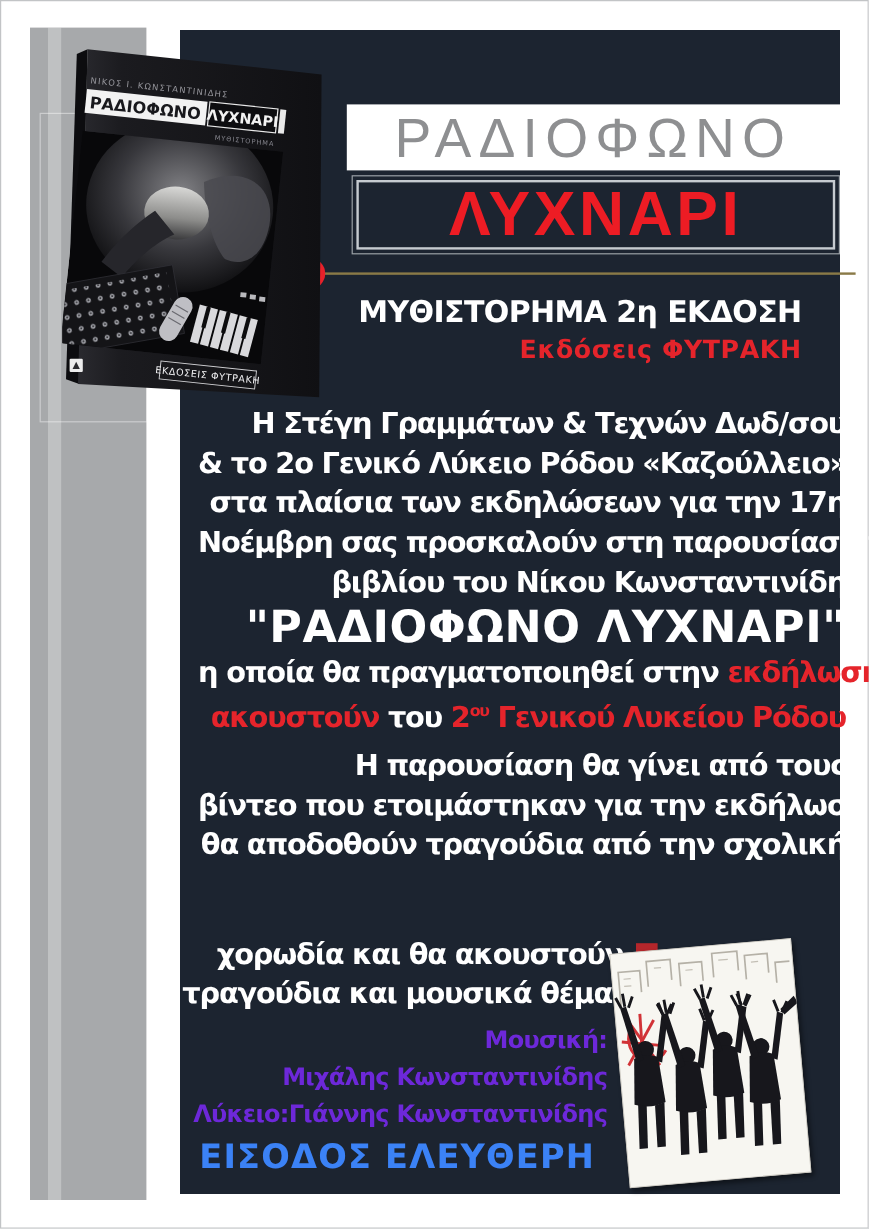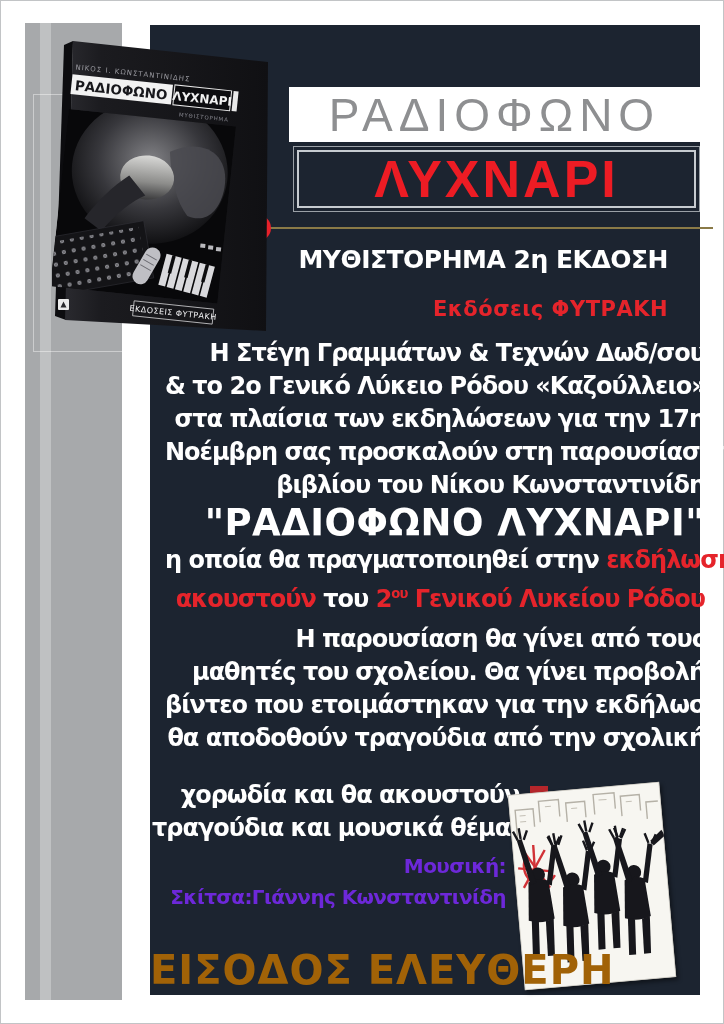--- a/index.html
+++ b/index.html
@@ -23,40 +23,40 @@
   .mast-box2-frame{position:absolute;inset:3px;border:2px solid #c6cbd0;
                    display:flex;align-items:center;justify-content:center;}
   .mast-box2 span{font-family:"Liberation Sans",sans-serif;font-size:52px;font-weight:bold;
                   color:#ed1c24;letter-spacing:3px;white-space:nowrap;}
   
   .gold-line{position:absolute;left:258px;top:227px;width:455px;height:2px;background:#8a7a47;}
   .red-dot{position:absolute;left:245px;top:215px;width:26px;height:26px;border-radius:50%;background:#e8212a;}
   
   .edition{position:absolute;left:150px;top:245px;width:518px;text-align:right;}
   .edition-l1{font-size:25px;font-weight:bold;color:#ffffff;letter-spacing:-0.5px;white-space:nowrap;}
-  .edition-l2{margin-top:23px;font-size:21px;font-weight:bold;color:#e5242b;letter-spacing:0.5px;white-space:nowrap;}
+  .edition-l2{margin-top:5px;font-size:21px;font-weight:bold;color:#e5242b;letter-spacing:0.5px;white-space:nowrap;}
   
   .bodytext{position:absolute;left:165px;top:337px;width:540px;text-align:right;
             color:#ffffff;font-size:24px;font-weight:bold;line-height:33px;letter-spacing:-1px;}
   .bodytext div{white-space:nowrap;}
   .bigtitle{font-size:37px;line-height:42px;letter-spacing:0.5px;}
   .red{color:#e5242b;}
   .sup{font-size:0.55em;vertical-align:super;}
   .details-gap{height:7px;}
   .narrowtext{position:absolute;left:150px;top:779px;width:400px;text-align:center;
               color:#ffffff;font-size:24px;font-weight:bold;line-height:33px;letter-spacing:-1px;white-space:nowrap;}
   
   .red-square{position:absolute;left:530px;top:786px;width:18px;height:16px;background:#b5262b;}
   .sketch{position:absolute;left:516px;top:788px;width:152px;height:196px;
           transform:rotate(-5deg);box-shadow:2px 3px 4px rgba(0,0,0,0.45);}
   
   .credits{position:absolute;left:150px;top:851px;width:356px;text-align:right;color:#6d28d9;
            font-size:20px;font-weight:bold;line-height:31px;letter-spacing:-0.6px;white-space:nowrap;}
-  .admission{position:absolute;left:150px;top:947px;width:362px;text-align:center;color:#a16207;
-             font-size:40px;font-weight:bold;letter-spacing:1px;white-space:nowrap;}
+  .admission{position:absolute;left:150px;top:947px;width:362px;text-align:center;color:#3b82f6;
+             font-size:28px;font-weight:bold;letter-spacing:1px;white-space:nowrap;}
   
   .book{position:absolute;left:52px;top:33px;width:220px;height:305px;}
   .book svg{display:block;width:100%;height:100%;}
   svg text{font-family:"DejaVu Sans",sans-serif;}
 </style>
 </head>
 <body>
 
 <div class="page">
 
@@ -88,21 +88,20 @@
     <div>Η Στέγη Γραμμάτων &amp; Τεχνών Δωδ/σου</div>
     <div>&amp; το 2ο Γενικό Λύκειο Ρόδου «Καζούλλειο»</div>
     <div>στα πλαίσια των εκδηλώσεων για την 17η</div>
     <div>Νοέμβρη σας προσκαλούν στη παρουσίαση του</div>
     <div>βιβλίου του Νίκου Κωνσταντινίδη</div>
     <div class="bigtitle">"ΡΑΔΙΟΦΩΝΟ ΛΥΧΝΑΡΙ"</div>
     <div><span>η οποία θα πραγματοποιηθεί στην </span><span class="red">εκδήλωση</span></div>
     <div><span class="red">ακουστούν</span><span> του </span><span class="red">2</span><span class="red sup">ου</span><span class="red"> Γενικού Λυκείου Ρόδου</span></div>
     <div class="details-gap"></div>
     <div>Η παρουσίαση θα γίνει από τους</div>
-    <div>μαθητές του σχολείου. Θα γίνει προβολή</div>
     <div>βίντεο που ετοιμάστηκαν για την εκδήλωση</div>
     <div>θα αποδοθούν τραγούδια από την σχολική</div>
   </div>
 
   <div class="narrowtext">
     <div>χορωδία και θα ακουστούν</div>
     <div>τραγούδια και μουσικά θέματα.</div>
   </div>
 
   <div class="red-square"></div>
@@ -137,21 +136,22 @@
         <use href="#sfig" transform="translate(36,40)"></use>
         <use href="#sfig" transform="translate(68,30)"></use>
         <use href="#sfig" transform="translate(98,38)"></use>
         <path d="M138,58 L150,48 L153,54 L141,63 Z" fill="#17171c"></path>
       </g>
     </svg>
   </div>
 
   <div class="credits">
     <div>Μουσική:</div>
-    <div>Σκίτσα:Γιάννης Κωνσταντινίδη</div>
+    <div>Μιχάλης Κωνσταντινίδης</div>
+    <div>Λύκειο:Γιάννης Κωνσταντινίδης</div>
   </div>
 
   <div class="admission">ΕΙΣΟΔΟΣ ΕΛΕΥΘΕΡΗ</div>
 
   <div class="book">
     <svg viewBox="0 0 220 305">
       <defs>
         <linearGradient id="coverShade" x1="0" y1="0" x2="1" y2="0">
           <stop offset="0" stop-color="#2a2a2f"></stop>
             <stop offset="0.18" stop-color="#1b1b1f"></stop>

